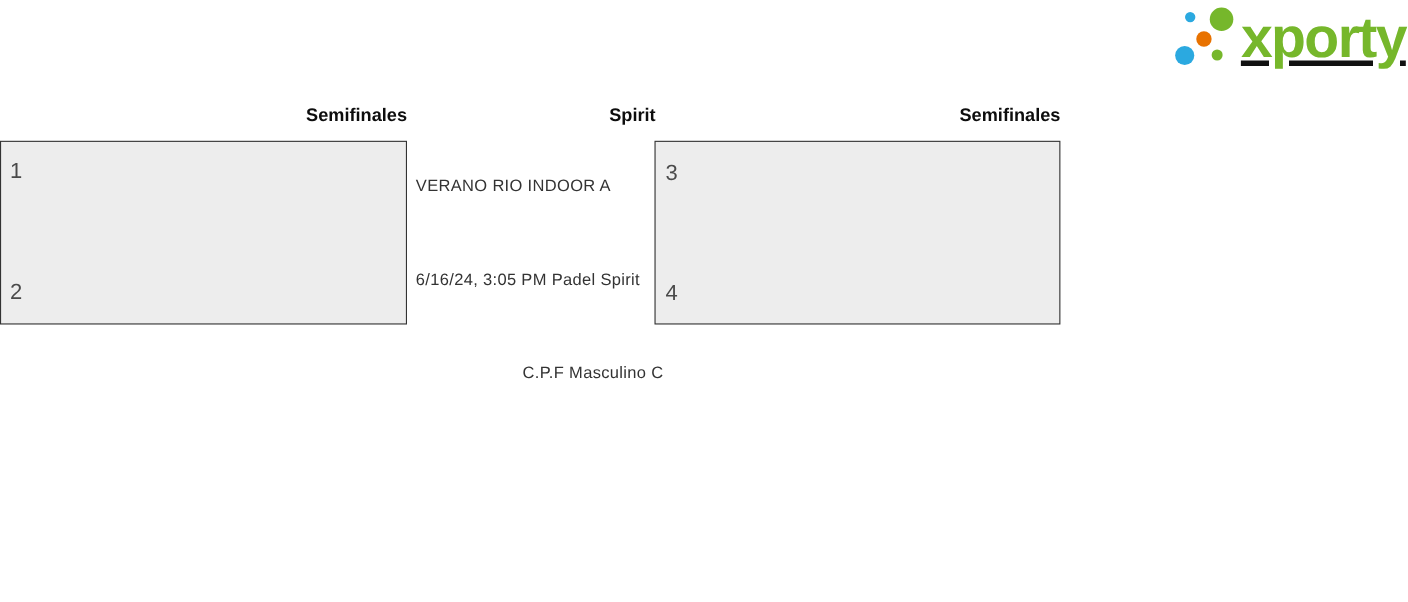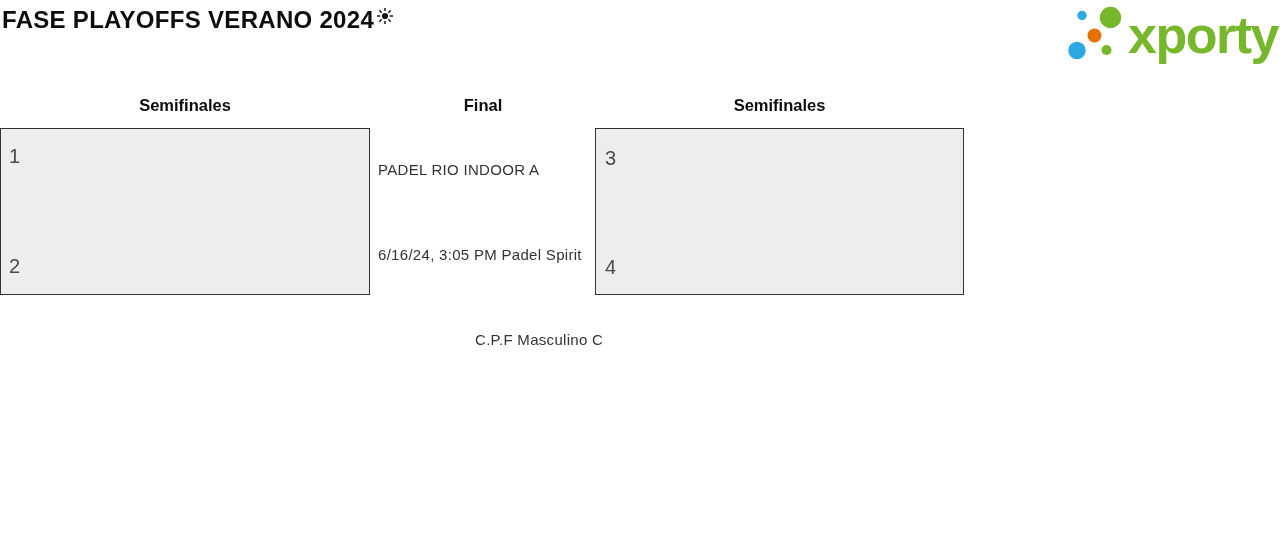--- a/index.html
+++ b/index.html
@@ -35,41 +35,42 @@
   }
 
   
   .logo {
     position: absolute;
     top: 2px;
     right: 2px;
     display: flex;
     align-items: flex-start;
     cursor: pointer;
+    text-decoration: underline;
   }
   .logo-dots { display: block; }
   .wordmark {
     font-size: 52px;
     line-height: 62px;
     font-weight: 800;
     letter-spacing: -1.5px;
     color: #76b72b;
     margin-left: 1px;
     margin-top: 2px;
     white-space: nowrap;
   }
 
   
   .round-label {
     position: absolute;
     top: 96px;
     font-size: 16.5px;
     font-weight: 700;
     color: #0d0d0d;
-    text-align: center;
+    text-align: right;
     white-space: nowrap;
   }
   .round-left  { left: 0;     width: 370px; }
   .round-final { left: 370px; width: 226px; }
   .round-right { left: 595px; width: 369px; }
 
   
   .match-box {
     position: absolute;
     top: 128px;
@@ -102,60 +103,42 @@
     white-space: nowrap;
   }
   .final-team-top    { left: 378px; top: 160px; }
   .final-match-info  { left: 378px; top: 245px; }
   .final-team-bottom { left: 475px; top: 330px; }
 </style>
 </head>
 <body>
 
 <div class="title-block">
-  <div class="title-line">
-    <span>FASE PLAYOFFS VERANO 2024</span>
-    <span class="sun-icon-wrap">
-      <svg width="16" height="16" viewBox="0 0 16 16">
-        <circle cx="8" cy="8" r="3.1" fill="#111"></circle>
-        <g stroke="#111" stroke-width="1.5" stroke-linecap="round">
-          <line x1="8" y1="0.6" x2="8" y2="2.6"></line>
-          <line x1="8" y1="13.4" x2="8" y2="15.4"></line>
-          <line x1="0.6" y1="8" x2="2.6" y2="8"></line>
-          <line x1="13.4" y1="8" x2="15.4" y2="8"></line>
-          <line x1="2.8" y1="2.8" x2="4.2" y2="4.2"></line>
-          <line x1="11.8" y1="11.8" x2="13.2" y2="13.2"></line>
-          <line x1="2.8" y1="13.2" x2="4.2" y2="11.8"></line>
-          <line x1="11.8" y1="4.2" x2="13.2" y2="2.8"></line>
-        </g>
-      </svg>
-    </span>
-  </div>
 </div>
 
 <div class="logo">
   <svg class="logo-dots" width="62" height="62" viewBox="0 0 62 62">
     <circle cx="17" cy="13.5" r="4.7" fill="#2ba9e0"></circle>
     <circle cx="45.5" cy="15.5" r="10.7" fill="#76b72b"></circle>
     <circle cx="29.5" cy="33.5" r="7" fill="#e87200"></circle>
     <circle cx="12" cy="48.5" r="8.7" fill="#2ba9e0"></circle>
     <circle cx="41.5" cy="48" r="5" fill="#76b72b"></circle>
   </svg>
   <span class="wordmark">xporty</span>
 </div>
 
 <div class="round-label round-left">Semifinales</div>
-<div class="round-label round-final">Final</div>
+<div class="round-label round-final">Spirit</div>
 <div class="round-label round-right">Semifinales</div>
 
 <div class="match-box match-left">
   <span class="seed seed-top">1</span>
   <span class="seed seed-bottom">2</span>
 </div>
 
 <div class="match-box match-right">
   <span class="seed seed-top">3</span>
   <span class="seed seed-bottom">4</span>
 </div>
 
-<div class="final-text final-team-top">PADEL RIO INDOOR A</div>
+<div class="final-text final-team-top">VERANO RIO INDOOR A</div>
 <div class="final-text final-match-info">6/16/24, 3:05 PM Padel Spirit</div>
 <div class="final-text final-team-bottom">C.P.F Masculino C</div>
 
 </body></html>

